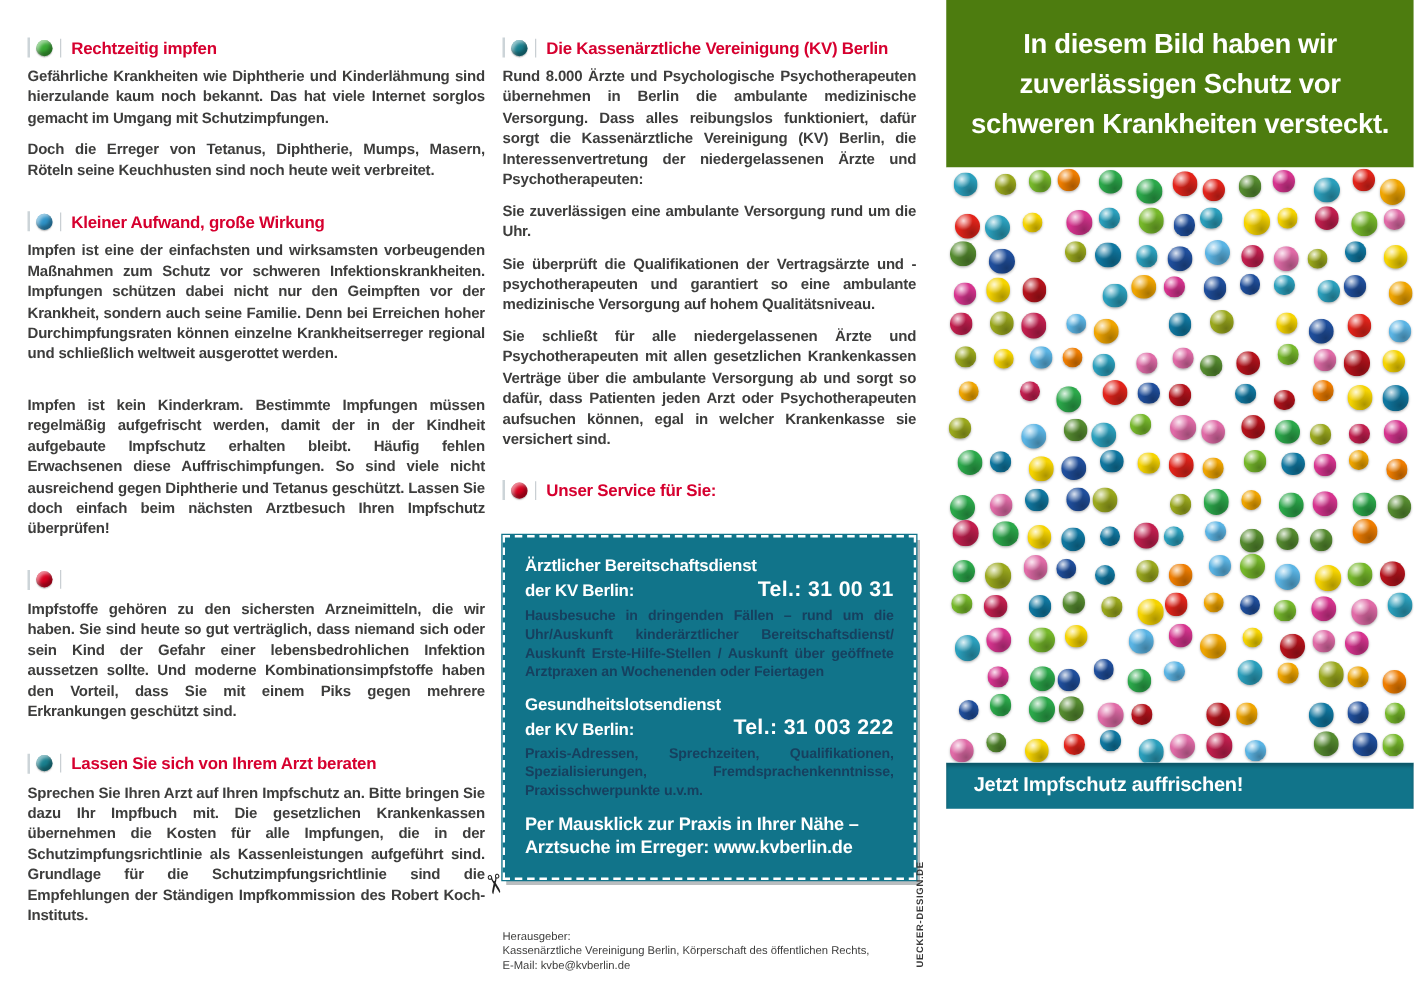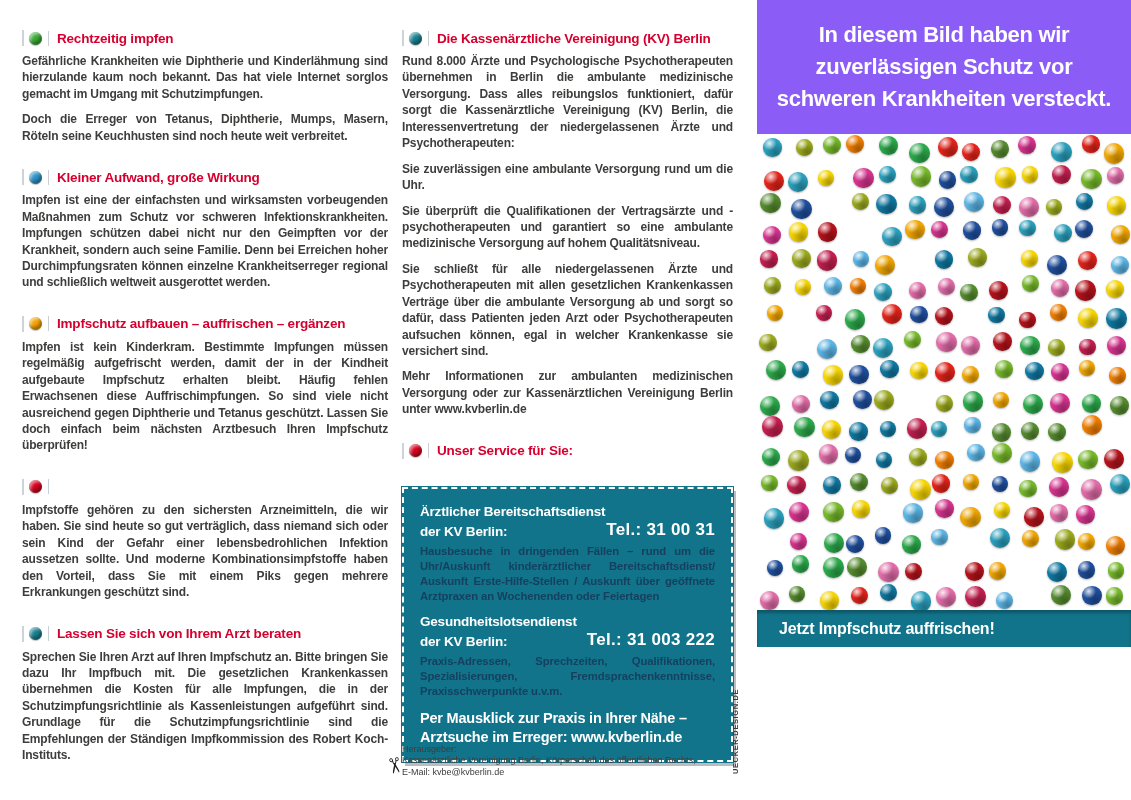--- a/index.html
+++ b/index.html
@@ -58,21 +58,21 @@
   }
   .credit-vert{
     position:absolute;left:731px;top:688px;height:86px;
     writing-mode:vertical-rl;transform:rotate(180deg);
     font-size:7.5px;color:#3a3a3a;letter-spacing:0.6px;font-weight:bold;
   }
 
   
   .right-panel{position:absolute;left:757px;top:0;width:374px;height:800px;background:#fff;}
   .rp-header{
-    height:134px;background:#8b5cf6;color:#fff;
+    height:134px;background:#4d7c0f;color:#fff;
     display:flex;flex-direction:column;justify-content:center;align-items:center;
     text-align:center;font-size:22px;font-weight:bold;line-height:1.45;letter-spacing:-0.3px;
   }
   .rp-dots{position:relative;height:476px;background:#fff;overflow:hidden;}
   .dot{position:absolute;border-radius:50%;display:block;}
   .rp-banner{
     height:37px;background:#11748a;color:#fff;display:flex;align-items:center;
     padding-left:22px;font-size:16px;font-weight:bold;letter-spacing:-0.2px;
     box-shadow:inset 0 3px 3px rgba(0,0,0,.25);
   }
@@ -107,26 +107,20 @@
     <div class="sec-head">
       <span class="tick"></span>
       <span class="ball" style="background: rgb(46, 147, 200);"></span>
       <span class="hdiv"></span>
       <h2 class="sec-title">Kleiner Aufwand, große Wirkung</h2>
     </div>
     <p>Impfen ist eine der einfachsten und wirksamsten vorbeugenden Maßnahmen zum Schutz vor schweren Infektionskrankheiten. Impfungen schützen dabei nicht nur den Geimpften vor der Krankheit, sondern auch seine Familie. Denn bei Erreichen hoher Durchimpfungsraten können einzelne Krankheitserreger regional und schließlich weltweit ausgerottet werden.</p>
   </section>
 
   <section class="sec">
-    <div class="sec-head">
-      <span class="tick"></span>
-      <span class="ball" style="background: rgb(245, 161, 0);"></span>
-      <span class="hdiv"></span>
-      <h2 class="sec-title">Impfschutz aufbauen – auffrischen – ergänzen</h2>
-    </div>
     <p>Impfen ist kein Kinderkram. Bestimmte Impfungen müssen regelmäßig aufgefrischt werden, damit der in der Kindheit aufgebaute Impfschutz erhalten bleibt. Häufig fehlen Erwachsenen diese Auffrischimpfungen. So sind viele nicht ausreichend gegen Diphtherie und Tetanus geschützt. Lassen Sie doch einfach beim nächsten Arztbesuch Ihren Impfschutz überprüfen!</p>
   </section>
 
   <section class="sec">
     <div class="sec-head">
       <span class="tick"></span>
       <span class="ball" style="background: rgb(216, 0, 31);"></span>
       <span class="hdiv"></span>
     </div>
     <p>Impfstoffe gehören zu den sichersten Arzneimitteln, die wir haben. Sie sind heute so gut verträglich, dass niemand sich oder sein Kind der Gefahr einer lebensbedrohlichen Infektion aussetzen sollte. Und moderne Kombinationsimpfstoffe haben den Vorteil, dass Sie mit einem Piks gegen mehrere Erkrankungen geschützt sind.</p>
@@ -150,21 +144,20 @@
     <div class="sec-head">
       <span class="tick"></span>
       <span class="ball" style="background: rgb(25, 128, 143);"></span>
       <span class="hdiv"></span>
       <h2 class="sec-title">Die Kassenärztliche Vereinigung (KV) Berlin</h2>
     </div>
     <p>Rund 8.000 Ärzte und Psychologische Psychotherapeuten übernehmen in Berlin die ambulante medizinische Versorgung. Dass alles reibungslos funktioniert, dafür sorgt die Kassenärztliche Vereinigung (KV) Berlin, die Interessenvertretung der niedergelassenen Ärzte und Psychotherapeuten:</p>
     <p>Sie zuverlässigen eine ambulante Versorgung rund um die Uhr.</p>
     <p>Sie überprüft die Qualifikationen der Vertragsärzte und -psychotherapeuten und garantiert so eine ambulante medizinische Versorgung auf hohem Qualitätsniveau.</p>
     <p>Sie schließt für alle niedergelassenen Ärzte und Psychotherapeuten mit allen gesetzlichen Krankenkassen Verträge über die ambulante Versorgung ab und sorgt so dafür, dass Patienten jeden Arzt oder Psychotherapeuten aufsuchen können, egal in welcher Krankenkasse sie versichert sind.</p>
-    <p>Mehr Informationen zur ambulanten medizinischen Versorgung oder zur Kassenärztlichen Vereinigung Berlin unter www.kvberlin.de</p>
   </section>
 
   <section class="sec" style="margin-bottom:0;">
     <div class="sec-head">
       <span class="tick"></span>
       <span class="ball" style="background: rgb(216, 0, 31);"></span>
       <span class="hdiv"></span>
       <h2 class="sec-title">Unser Service für Sie:</h2>
     </div>
   </section>

